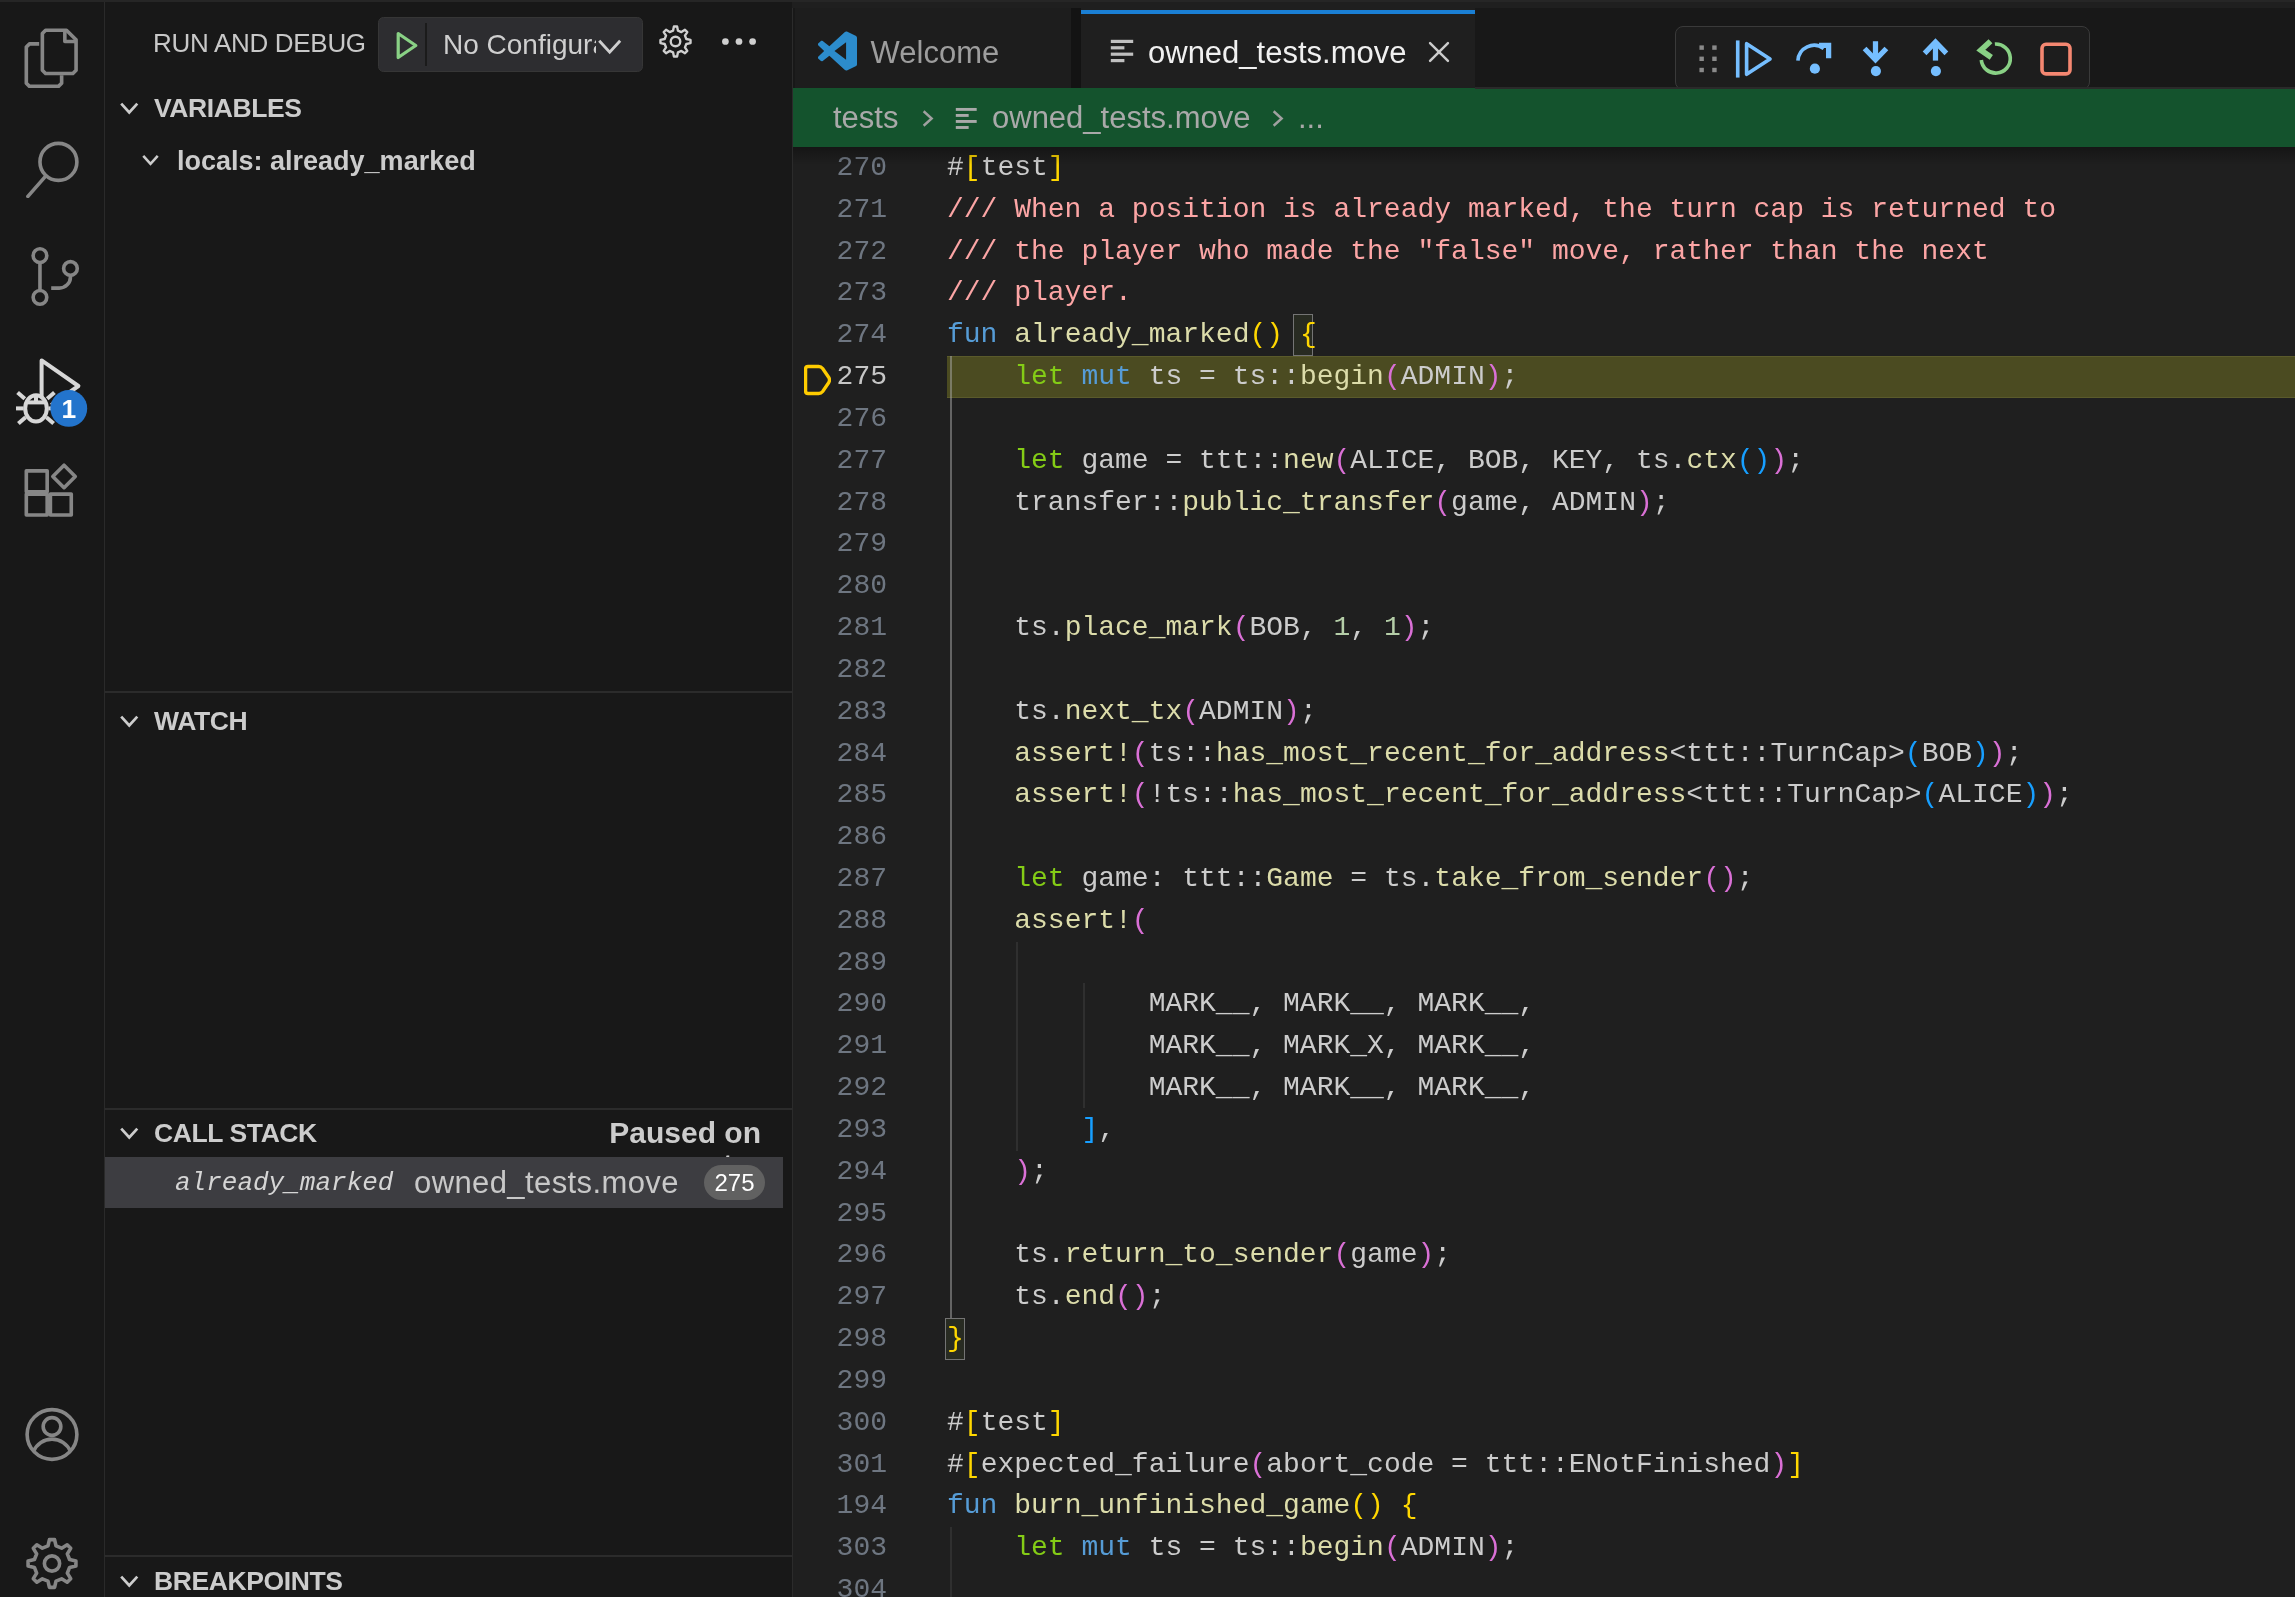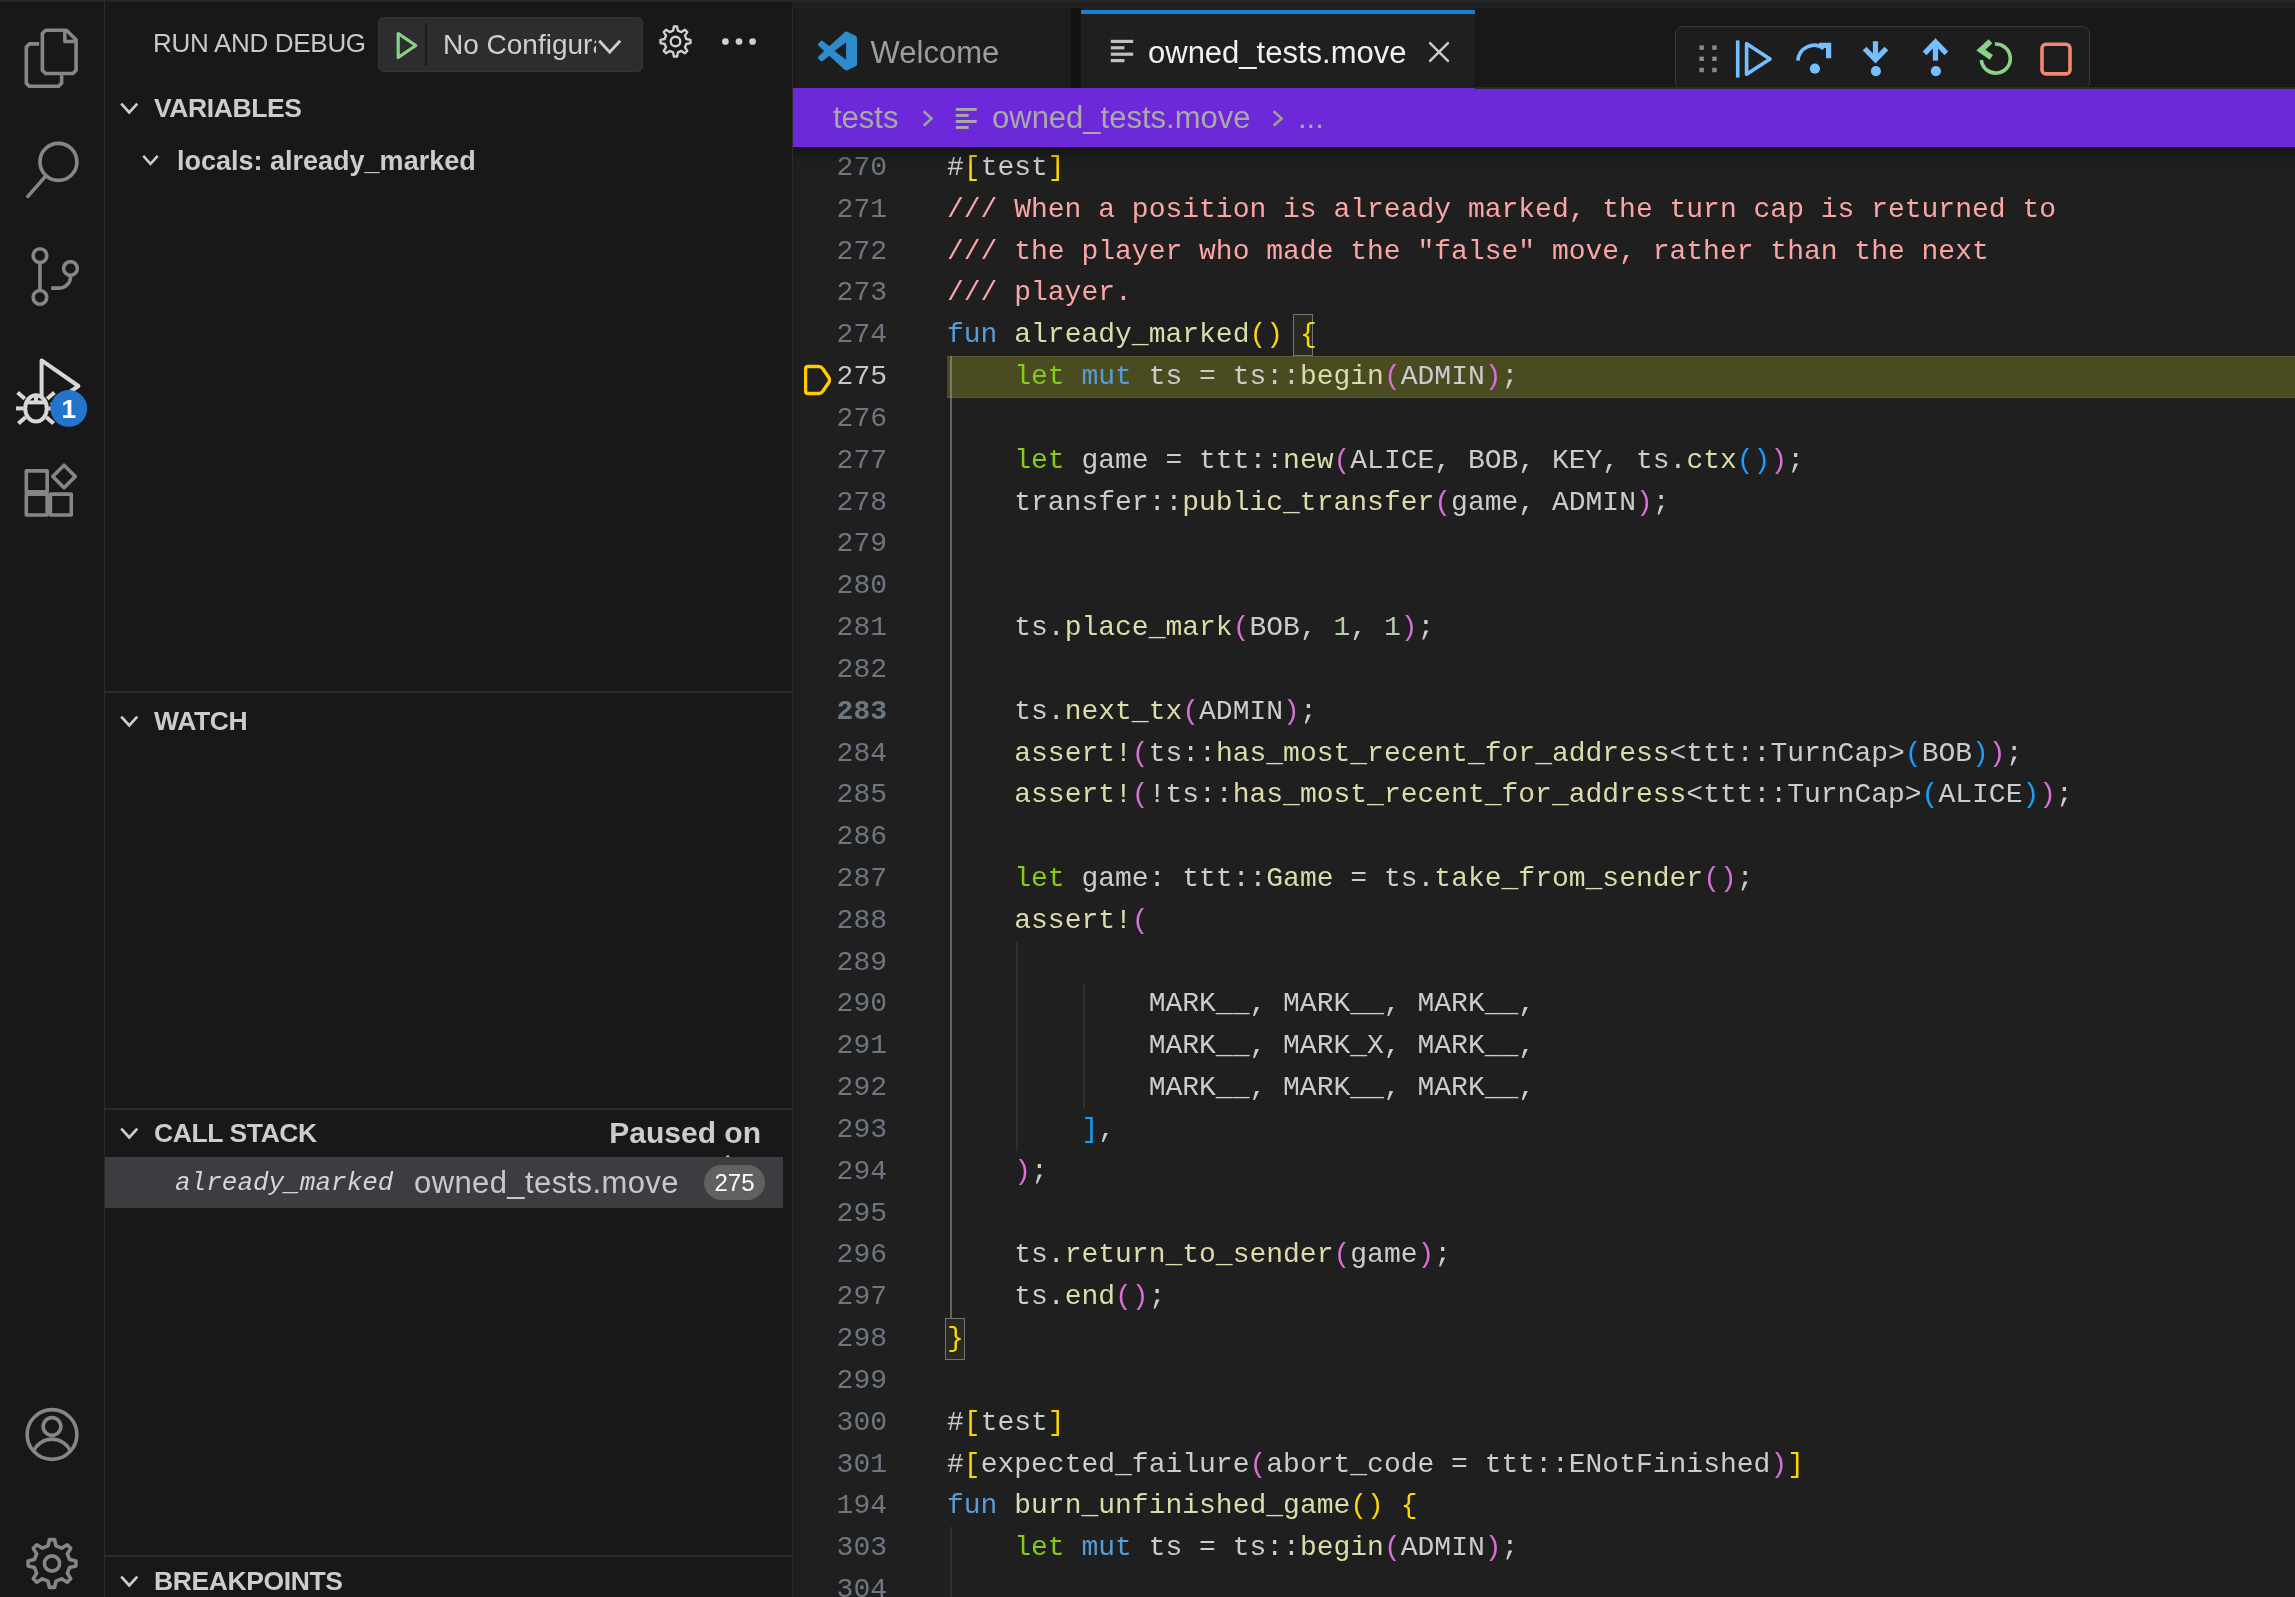--- a/index.html
+++ b/index.html
@@ -239,21 +239,21 @@
           <path d="M 34.4 7.5 A 18 18 0 1 1 17.6 27.2" stroke-width="4.5"></path>
           <path d="M 29 4 L 17 15 L 30 24" stroke-width="7"></path>
         </g>
       </svg>
 
       <svg class="abs" style="left:362px;top:13px" width="40" height="39" viewBox="0 0 50 48">
         <rect x="5" y="5" width="35" height="37" rx="5" fill="none" stroke="#f48771" stroke-width="4.5"></rect>
       </svg>
     </div>
 
-    <div class="abs" style="left:0;top:80px;width:1503px;height:59px;background:#6d28d9">
+    <div class="abs" style="left:0;top:80px;width:1503px;height:59px;background:#14532d">
       <div class="abs" style="left:40px;top:12px;font-size:31px;line-height:35px;color:#a9a9a9">tests</div>
       <svg class="abs" style="left:125px;top:20px" width="19.3" height="21" viewBox="0 0 24 26">
         <path d="M7 4 L17 13 L7 22" fill="none" stroke="#a0a0a0" stroke-width="3"></path>
       </svg>
       <svg class="abs" style="left:162px;top:19.3px" width="22.5" height="22.5" viewBox="0 0 28 28">
         <g stroke="#a9a9a9" stroke-width="3.6">
           <line x1="1" y1="3" x2="27" y2="3"></line>
           <line x1="1" y1="10.5" x2="17" y2="10.5"></line>
           <line x1="1" y1="18" x2="27" y2="18"></line>
           <line x1="1" y1="25.5" x2="17" y2="25.5"></line>
@@ -294,21 +294,21 @@
 <div class="ln" style="top:251px;">276</div>
 <div class="ln" style="top:293px;">277</div>
 <div class="cl" style="top:293px">    <span class="kp">let</span> game = ttt::<span class="fy">new</span><span class="b2">(</span>ALICE, BOB, KEY, ts.<span class="fy">ctx</span><span class="b3">(</span><span class="b3">)</span><span class="b2">)</span>;</div>
 <div class="ln" style="top:335px;">278</div>
 <div class="cl" style="top:335px">    transfer::<span class="fy">public_transfer</span><span class="b2">(</span>game, ADMIN<span class="b2">)</span>;</div>
 <div class="ln" style="top:376px;">279</div>
 <div class="ln" style="top:418px;">280</div>
 <div class="ln" style="top:460px;">281</div>
 <div class="cl" style="top:460px">    ts.<span class="fy">place_mark</span><span class="b2">(</span>BOB, <span class="nu">1</span>, <span class="nu">1</span><span class="b2">)</span>;</div>
 <div class="ln" style="top:502px;">282</div>
-<div class="ln" style="top:544px;font-weight:bold;">283</div>
+<div class="ln" style="top:544px;">283</div>
 <div class="cl" style="top:544px">    ts.<span class="fy">next_tx</span><span class="b2">(</span>ADMIN<span class="b2">)</span>;</div>
 <div class="ln" style="top:586px;">284</div>
 <div class="cl" style="top:586px">    <span class="fy">assert!</span><span class="b2">(</span>ts::<span class="fy">has_most_recent_for_address</span>&lt;ttt::TurnCap&gt;<span class="b3">(</span>BOB<span class="b3">)</span><span class="b2">)</span>;</div>
 <div class="ln" style="top:627px;">285</div>
 <div class="cl" style="top:627px">    <span class="fy">assert!</span><span class="b2">(</span>!ts::<span class="fy">has_most_recent_for_address</span>&lt;ttt::TurnCap&gt;<span class="b3">(</span>ALICE<span class="b3">)</span><span class="b2">)</span>;</div>
 <div class="ln" style="top:669px;">286</div>
 <div class="ln" style="top:711px;">287</div>
 <div class="cl" style="top:711px">    <span class="kp">let</span> game: ttt::<span class="fy">Game</span> = ts.<span class="fy">take_from_sender</span><span class="b2">(</span><span class="b2">)</span>;</div>
 <div class="ln" style="top:753px;">288</div>
 <div class="cl" style="top:753px">    <span class="fy">assert!</span><span class="b2">(</span></div>

